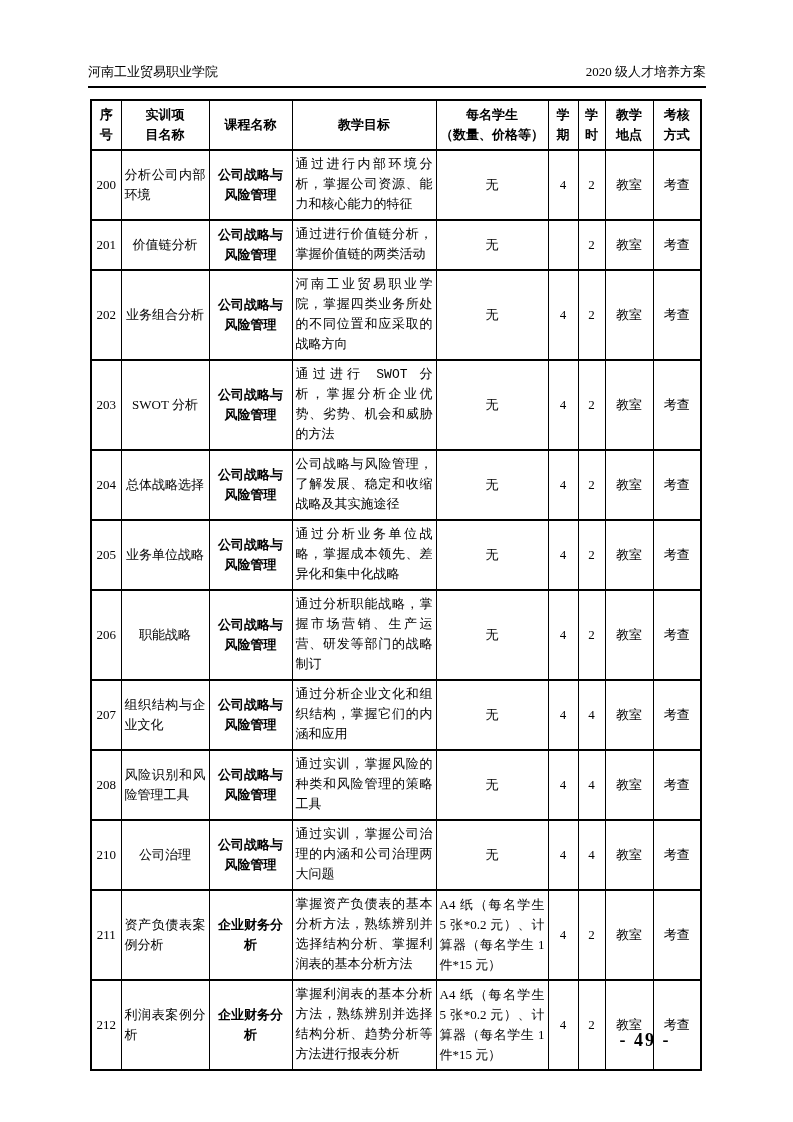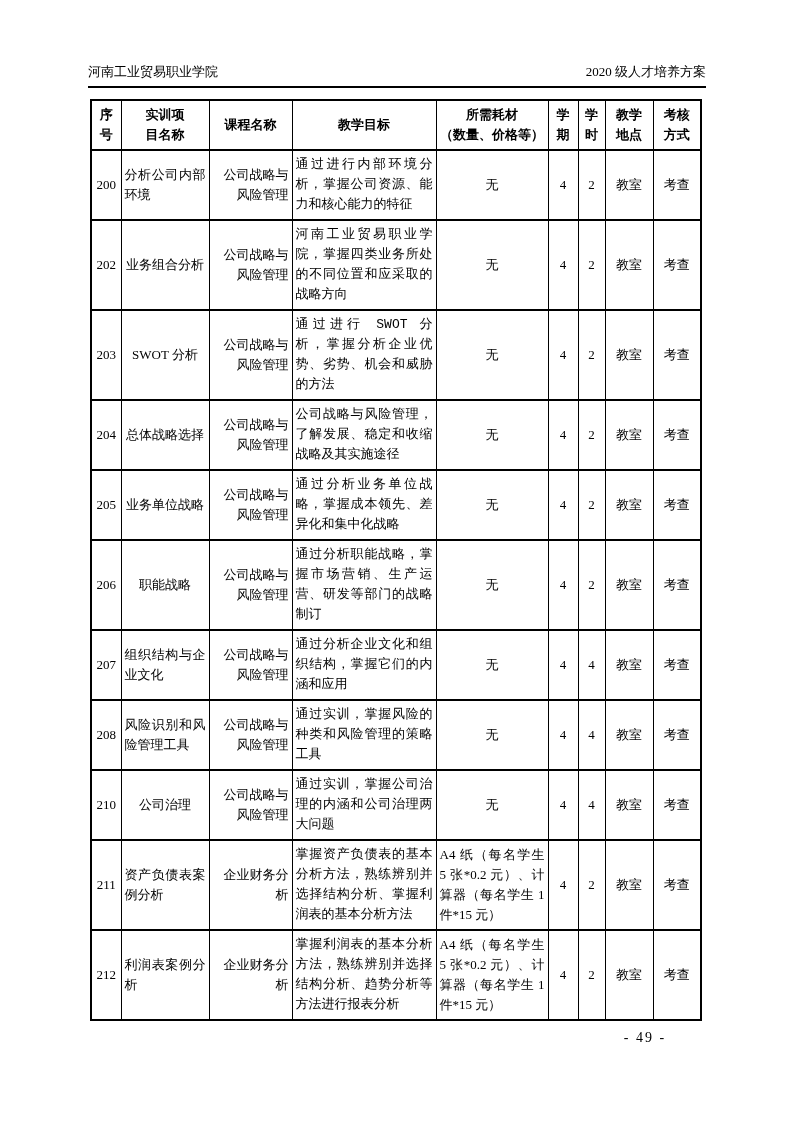--- a/index.html
+++ b/index.html
@@ -44,33 +44,34 @@
   }
   table.main-table { border: 2px solid #000; }
   th {
     font-weight: bold;
     text-align: center;
     white-space: pre-line;
     font-size: 13px;
     padding: 3px 1px;
   }
   td { text-align: center; }
-  td.c-course { text-align: right; padding-left: 6px; }
+  td.c-course { text-align: center; padding-left: 6px; font-weight: bold; }
   td.c-goal  { text-align: justify; padding-left: 4px; padding-right: 2px; font-family: Liberation Mono, monospace; }
   td.ta-left { text-align: justify; padding-left: 3px; padding-right: 2px; }
   td.c-sem, td.c-hours { font-family: "Liberation Serif", serif; }
 
   .page-number {
     position: absolute;
     top: 1030px;
     right: 88px;
     width: 120px;
     text-align: center;
-    font-size: 14px;
+    font-size: 18px;
     letter-spacing: 2px;
+    font-weight: bold;
   }
 </style>
 </head>
 <body>
 
 <div class="page">
 
   <div class="doc-header">
     <span>河南工业贸易职业学院</span>
     <span>2020 级人才培养方案</span>
@@ -89,21 +90,21 @@
         <col style="width:48px">
     </colgroup>
     <thead>
       <tr>
         <th>序
 号</th>
         <th>实训项
 目名称</th>
         <th>课程名称</th>
         <th>教学目标</th>
-        <th>所需耗材
+        <th>每名学生
 （数量、价格等）</th>
         <th>学
 期</th>
         <th>学
 时</th>
         <th>教学
 地点</th>
         <th>考核
 方式</th>
       </tr>
@@ -114,20 +115,31 @@
     <td class="c-project ta-left">分析公司内部环境</td>
     <td class="c-course">公司战略与风险管理</td>
     <td class="c-goal">通过进行内部环境分析，掌握公司资源、能力和核心能力的特征</td>
     <td class="c-materials">无</td>
     <td class="c-sem">4</td>
     <td class="c-hours">2</td>
     <td class="c-loc">教室</td>
     <td class="c-assess">考查</td>
   </tr>
         <tr>
+    <td class="c-no">201</td>
+    <td class="c-project">价值链分析</td>
+    <td class="c-course">公司战略与风险管理</td>
+    <td class="c-goal">通过进行价值链分析，掌握价值链的两类活动</td>
+    <td class="c-materials">无</td>
+    <td class="c-sem"></td>
+    <td class="c-hours">2</td>
+    <td class="c-loc">教室</td>
+    <td class="c-assess">考查</td>
+  </tr>
+        <tr>
     <td class="c-no">202</td>
     <td class="c-project">业务组合分析</td>
     <td class="c-course">公司战略与风险管理</td>
     <td class="c-goal">河南工业贸易职业学院，掌握四类业务所处的不同位置和应采取的战略方向</td>
     <td class="c-materials">无</td>
     <td class="c-sem">4</td>
     <td class="c-hours">2</td>
     <td class="c-loc">教室</td>
     <td class="c-assess">考查</td>
   </tr>

